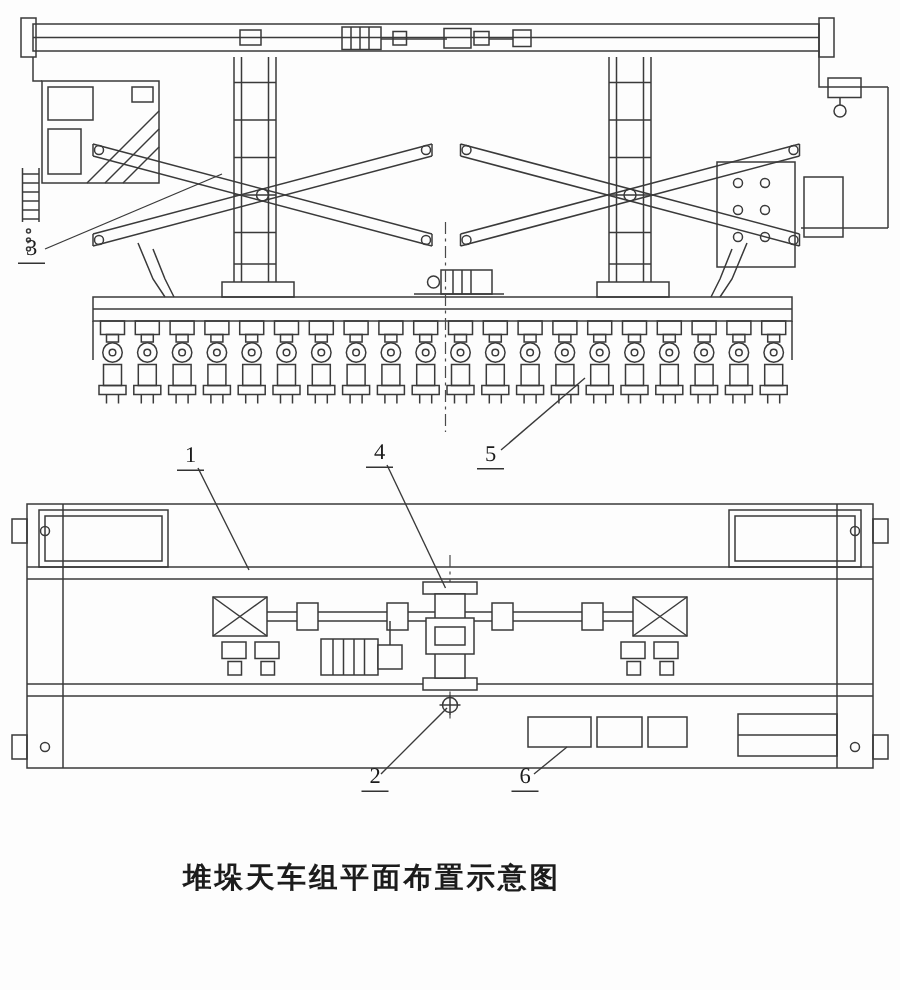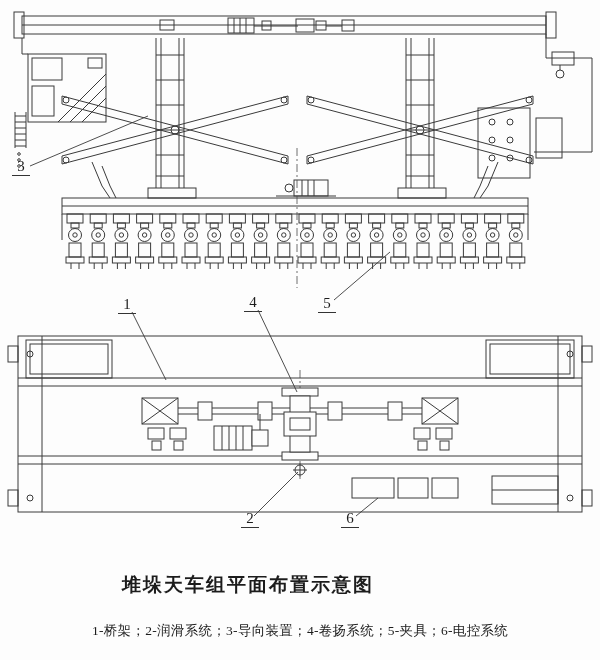--- a/index.html
+++ b/index.html
@@ -309,14 +309,13 @@
   </svg>
 
   <span class="callout" style="left:12px;top:158px">3</span>
   <span class="callout" style="left:118px;top:296px">1</span>
   <span class="callout" style="left:244px;top:294px">4</span>
   <span class="callout" style="left:318px;top:295px">5</span>
   <span class="callout" style="left:241px;top:510px">2</span>
   <span class="callout" style="left:341px;top:510px">6</span>
 
   <div class="title">堆垛天车组平面布置示意图</div>
-  <div class="legend">1-桥架；2-润滑系统；3-导向装置；4-卷扬系统；5-夹具；6-电控系统</div>
 </div>
 
 </body></html>

